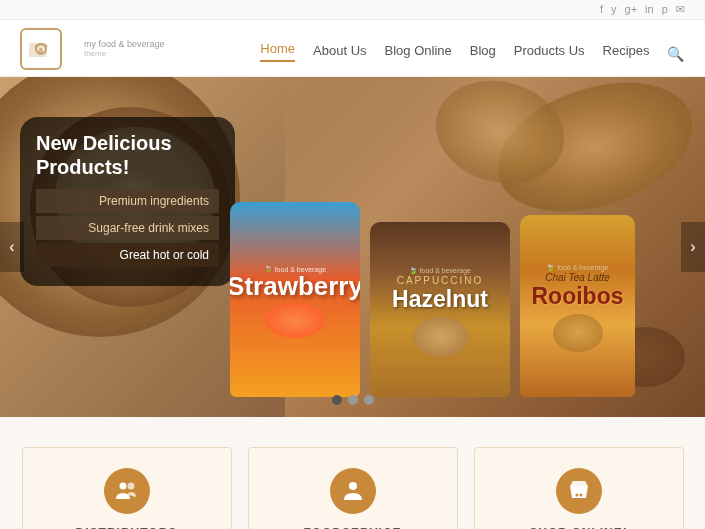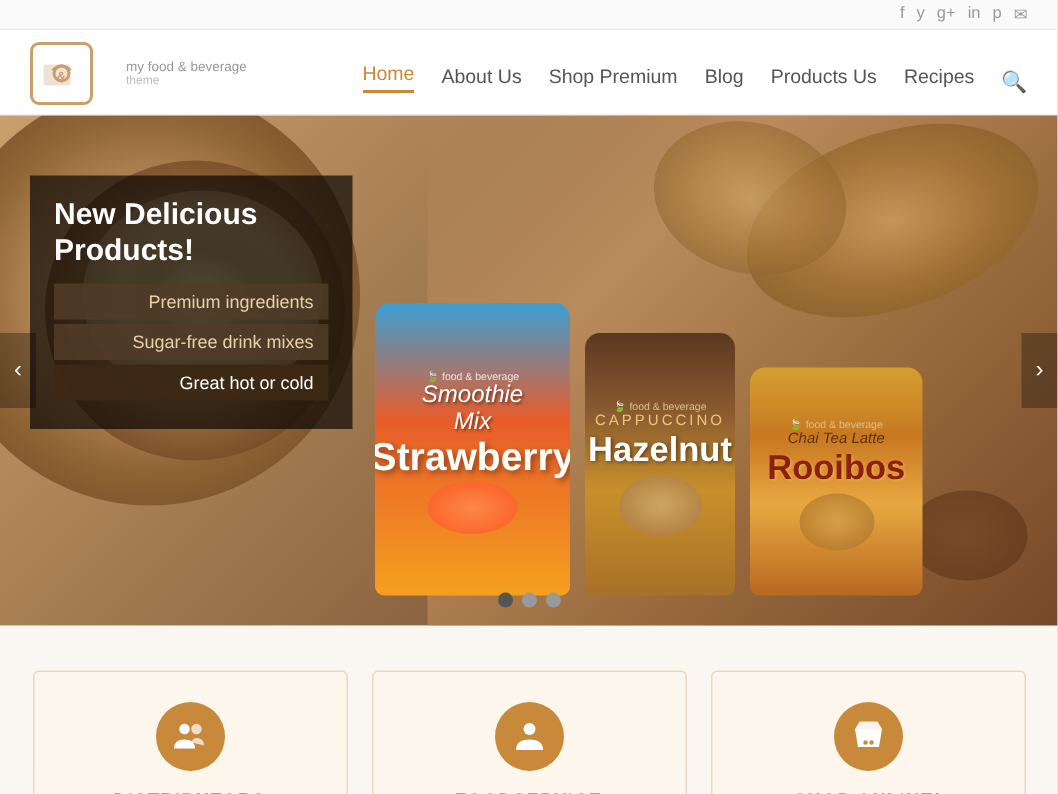--- a/index.html
+++ b/index.html
@@ -100,20 +100,21 @@
       display: flex;
       align-items: flex-start;
       padding: 30px 20px 0 20px;
     }
 
     .hero-text-box {
       background: rgba(0,0,0,0.65);
       padding: 14px 16px 16px;
       max-width: 215px;
       margin-top: 10px;
+      border-radius: 18px;
     }
     .hero-title {
       font-size: 20px;
       color: #fff;
       font-weight: bold;
       margin-bottom: 10px;
       line-height: 1.2;
     }
     .hero-list-item {
       background: rgba(80,60,40,0.85);
@@ -175,21 +176,21 @@
       text-shadow: 1px 1px 2px rgba(0,0,0,0.5);
     }
     .can-smoothie .can-flavor {
       font-size: 24px;
       font-weight: bold;
       color: #fff;
       text-shadow: 1px 1px 3px rgba(0,0,0,0.4);
     }
 
     .can-cappuccino {
-      width: 100px;
+      width: 140px;
       height: 175px;
       background: linear-gradient(180deg, #5a3820 0%, #8b5a30 30%, #c8902a 60%, #a87028 100%);
       border-radius: 10px 10px 6px 6px;
       margin-top: 16px;
     }
     .can-cappuccino .can-label-top2 {
       font-size: 7px;
       color: #d4c090;
       text-align: center;
       padding: 3px 4px;
@@ -201,21 +202,21 @@
     }
     .can-cappuccino .can-big-flavor {
       font-size: 22px;
       font-weight: bold;
       color: #fff;
       text-shadow: 1px 1px 3px rgba(0,0,0,0.5);
     }
 
     .can-rooibos {
       width: 115px;
-      height: 152px;
+      height: 182px;
       background: linear-gradient(180deg, #d4a030 0%, #c87820 30%, #e8a840 60%, #b86820 100%);
       border-radius: 10px 10px 6px 6px;
     }
     .can-rooibos .can-roo-top {
       font-size: 7px;
       color: #d4c090;
       text-align: center;
       padding: 3px 4px;
     }
     .can-rooibos .can-roo-label {
@@ -319,21 +320,21 @@
     </div>
     <div class="logo-text-wrap">
       <div class="logo-text-my">my food &amp; beverage</div>
       <div class="logo-text-theme">theme</div>
     </div>
   </div>
 
   <nav>
     <a href="#" class="active">Home</a>
     <a href="#">About Us</a>
-    <a href="#">Shop Premium</a>
+    <a href="#">Blog Online</a>
     <a href="#">Blog</a>
     <a href="#">Products Us</a>
     <a href="#">Recipes</a>
     <span class="search-icon-nav">🔍</span>
   </nav>
 </header>
 
 <div class="hero">
 
   <div class="hero-bg"></div>
@@ -364,21 +365,20 @@
       <div class="hero-list-item active">Great hot or cold</div>
     </div>
   </div>
 
   <div class="product-cans">
 
     <div class="can can-smoothie" style="z-index:16;">
       <div class="can-label-top" style="font-size:7px;color:#fff;opacity:0.8;text-align:center;padding:4px 2px 0;">
         <span>🍃</span> food &amp; beverage
       </div>
-      <div class="can-product-name" style="font-size:16px;font-style:italic;color:#fff;text-shadow:1px 1px 2px rgba(0,0,0,0.5);line-height:1.1;">Smoothie<br>Mix</div>
       <div class="can-flavor" style="font-size:26px;font-weight:bold;color:#fff;text-shadow:2px 2px 4px rgba(0,0,0,0.4);line-height:1;">Strawberry</div>
 
       <div style="width:60px;height:35px;background:radial-gradient(ellipse,#ff8a50 0%,#ff5020 100%);border-radius:50%;opacity:0.8;margin-top:4px;"></div>
     </div>
 
     <div class="can can-cappuccino" style="z-index:15;">
       <div class="can-label-top2" style="font-size:7px;color:#d4c090;text-align:center;padding:4px 2px 0;">
         🍃 food &amp; beverage
       </div>
       <div class="can-flavor-name" style="font-size:10px;color:#e8c878;letter-spacing:2px;text-align:center;">CAPPUCCINO</div>

